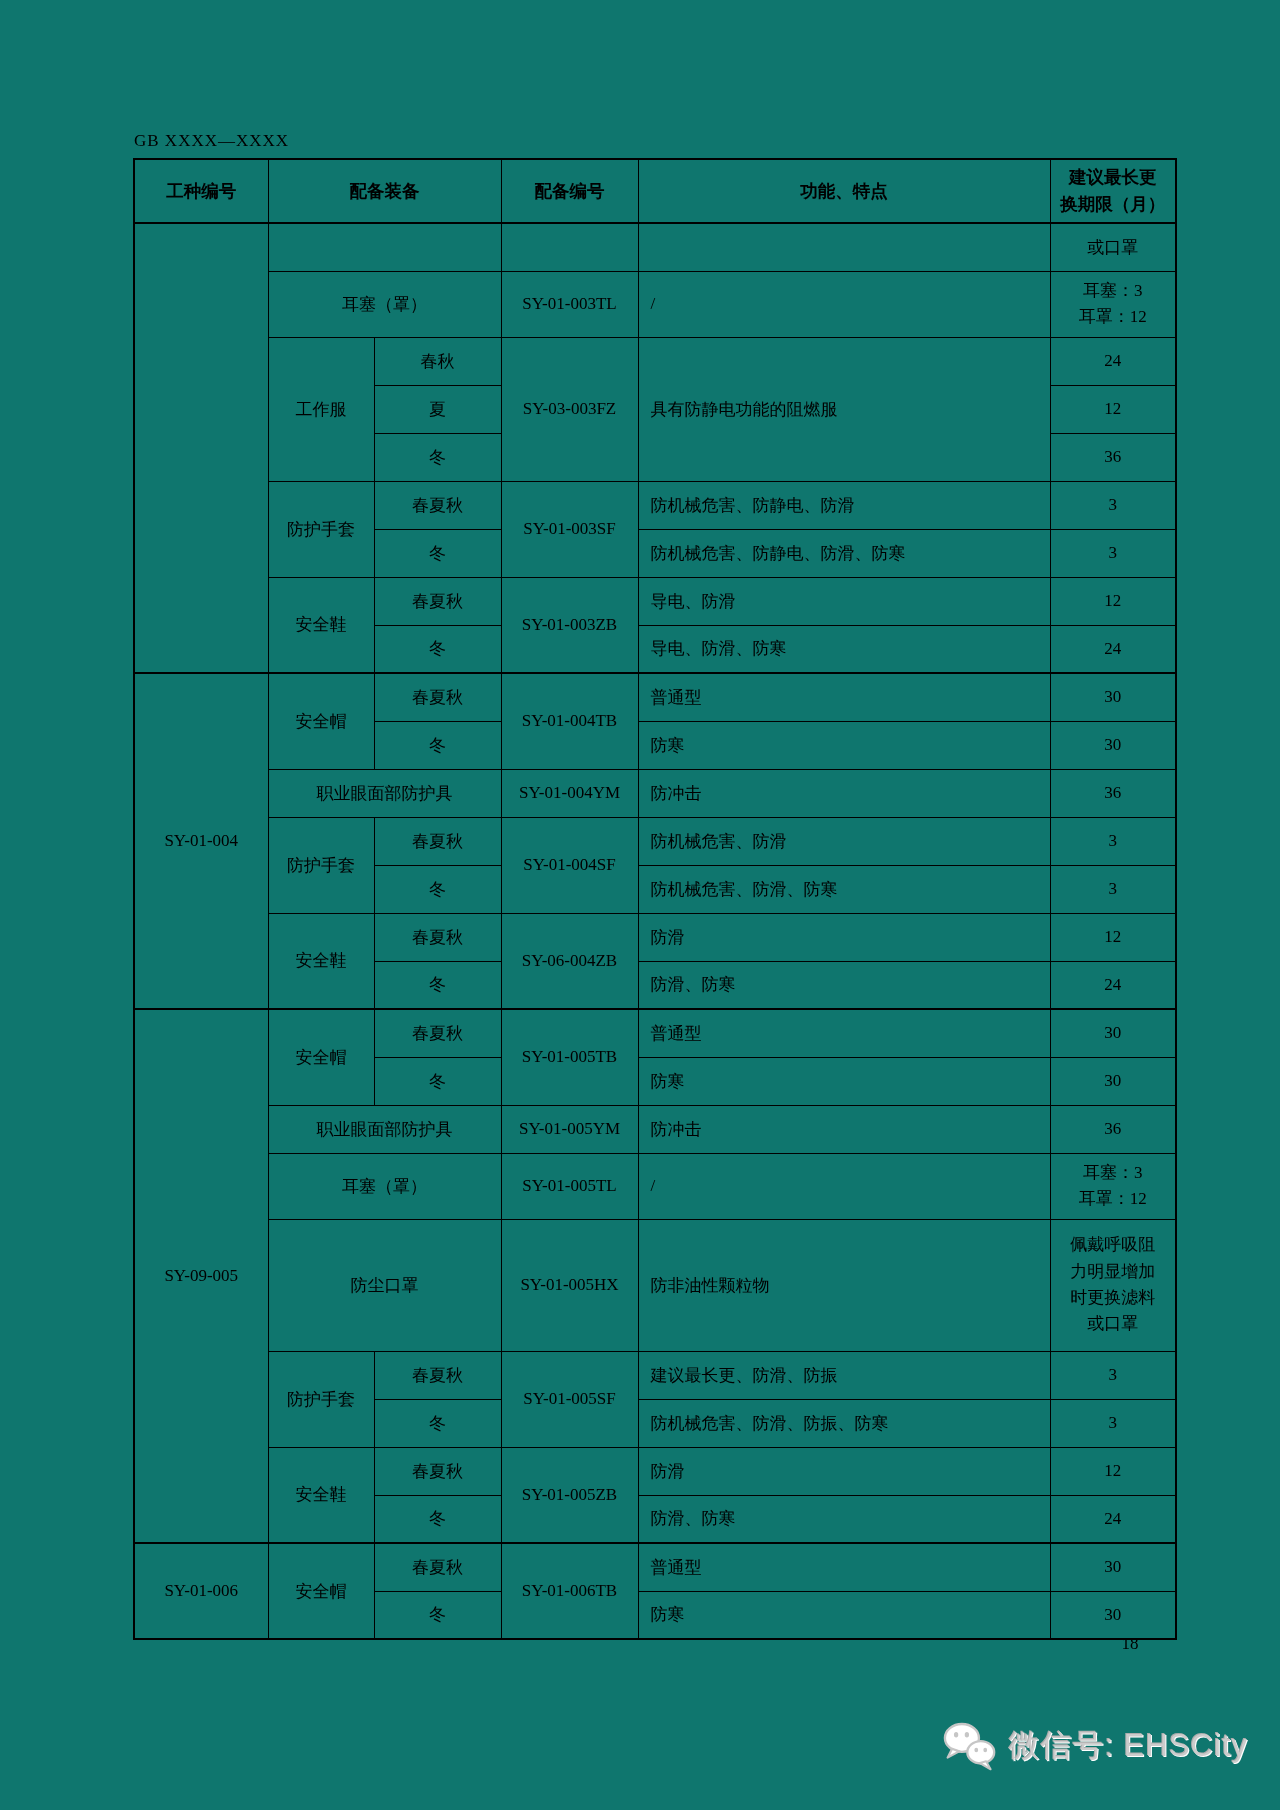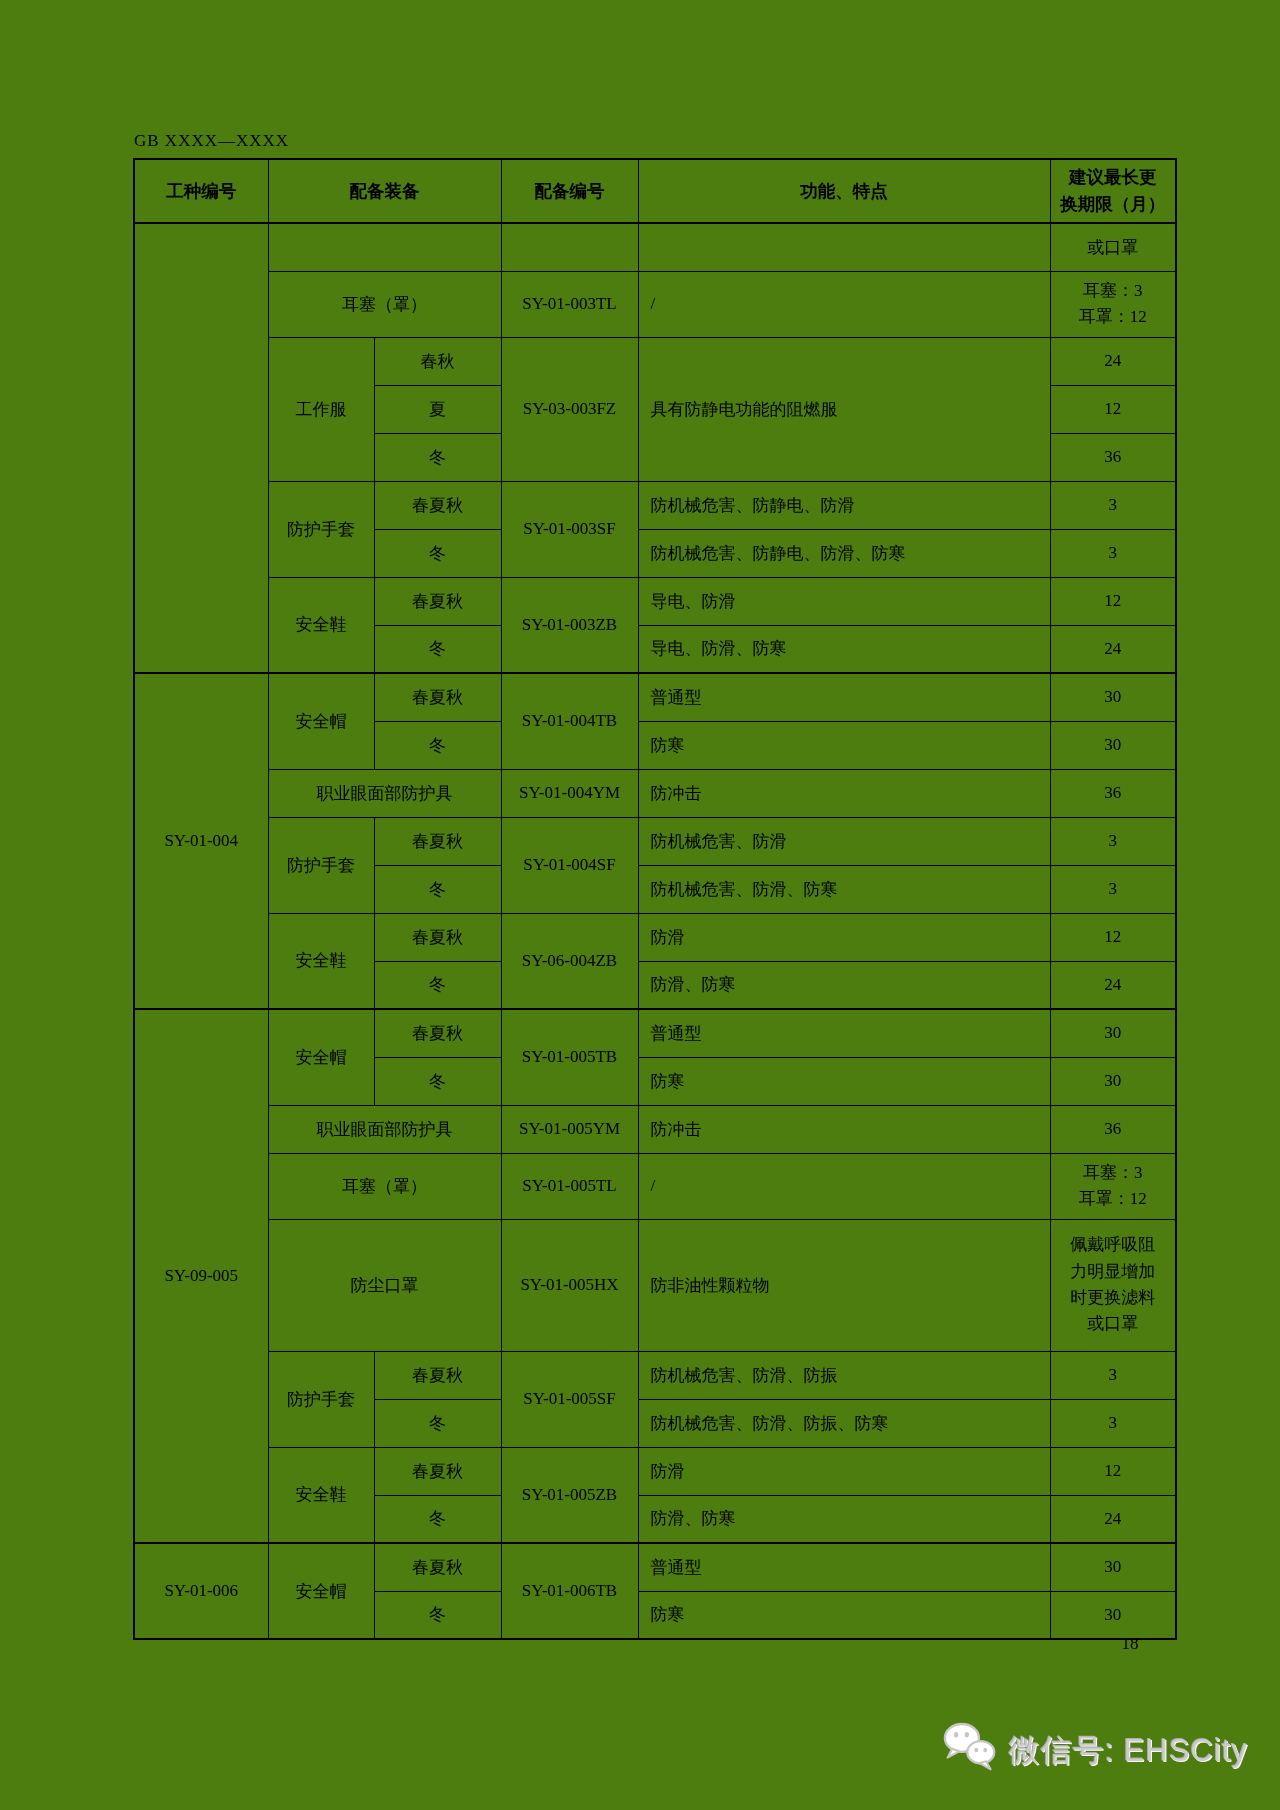--- a/index.html
+++ b/index.html
@@ -1,18 +1,18 @@
 <!DOCTYPE html>
 <html><head>
 <meta charset="utf-8">
 <style>
   html,body { margin:0; padding:0; background:#e8e8e8; }
   .page {
     position:relative; width:1280px; height:1810px; margin:0 auto;
-    background:#4d7c0f; overflow:hidden;
+    background:#0f766e; overflow:hidden;
     font-family:"Liberation Serif","DejaVu Serif",serif; color:#000;
   }
   .doc-code {
     position:absolute; left:134px; top:131px;
     font-size:17px; letter-spacing:1px; white-space:nowrap;
   }
   table.ppe {
     position:absolute; left:133px; top:158px; width:1042px;
     border-collapse:collapse; table-layout:fixed;
     border:2.5px solid #000;
@@ -32,21 +32,21 @@
   table.ppe tr.sec > td { border-top:2.5px solid #000; }
   table.ppe td.func { text-align:left; padding-left:12px; }
   .prel { white-space:pre-line; line-height:1.55;margin-top:24px; }
   td.vmask { text-align:left; padding:4px 7px; }
   .page-number {
     position:absolute; left:1100px; top:1634px; width:60px;
     text-align:center; font-size:17px;
   }
   .watermark {
     position:absolute; top:1720px; right:32px;
-    display:flex; align-items:flex-end; gap:10px;
+    display:flex; align-items:center; gap:10px;
     font-family:"Liberation Sans","DejaVu Sans",sans-serif;
   }
   .watermark-text {
     font-size:31px; color:#cccccc; letter-spacing:1px;
     text-shadow:-1px -1px 0 #adadad, 1px 1px 0 #ffffff;
   }
 </style>
 </head>
 <body>
 
@@ -204,21 +204,21 @@
         <td class="func">防非油性颗粒物</td>
         <td class="prel vmask">佩戴呼吸阻
 力明显增加
 时更换滤料
 或口罩</td>
       </tr>
       <tr>
         <td rowspan="2">防护手套</td>
         <td>春夏秋</td>
         <td rowspan="2">SY-01-005SF</td>
-        <td class="func">防机械危害、防滑、防振</td>
+        <td class="func">建议最长更、防滑、防振</td>
         <td>3</td>
       </tr>
       <tr>
         <td>冬</td>
         <td class="func">防机械危害、防滑、防振、防寒</td>
         <td>3</td>
       </tr>
       <tr>
         <td rowspan="2">安全鞋</td>
         <td>春夏秋</td>

